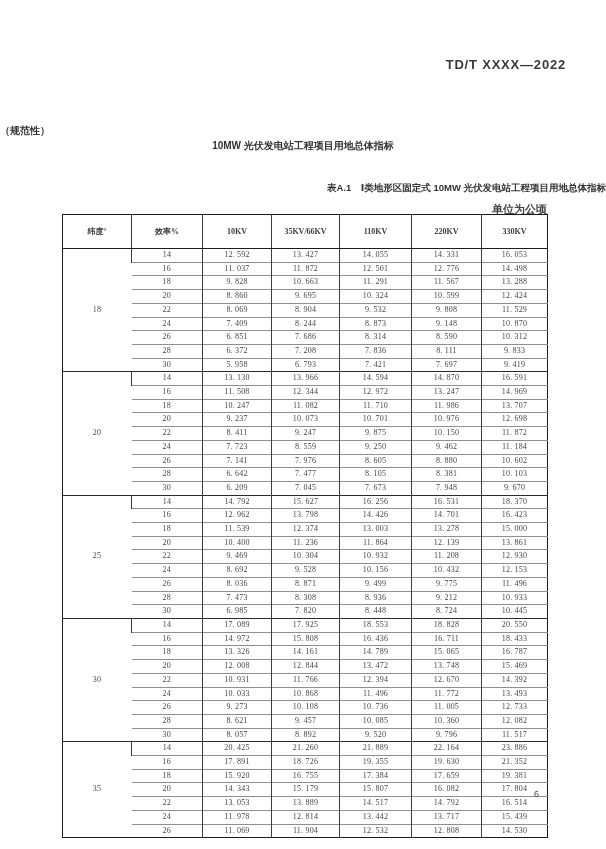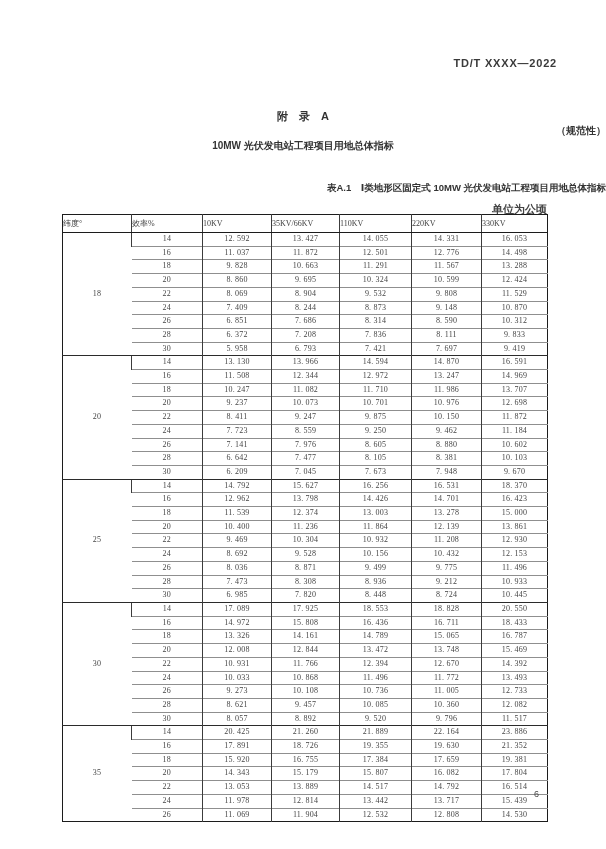--- a/index.html
+++ b/index.html
@@ -5,31 +5,31 @@
   html,body { margin:0; padding:0; background:#ffffff; }
   .page {
     position:relative;
     width:606px; height:849px;
     background:#ffffff;
     font-family:"Liberation Serif","DejaVu Serif",serif;
     color:#3c3c3c;
     overflow:hidden;
   }
   .doc-code {
-    position:absolute; top:57px; right:49px;
-    font-family:"Liberation Sans","DejaVu Sans",sans-serif;
-    font-weight:700; font-size:11px; letter-spacing:0.8px; color:#3a3a3a;
+    position:absolute; top:57px; right:40px;
+    font-family:"Liberation Sans","DejaVu Sans",sans-serif;
+    font-weight:700; font-size:13px; letter-spacing:0.8px; color:#3a3a3a;
   }
   .appendix-title {
     position:absolute; top:109px; left:0; width:100%; text-align:center;
     font-family:"Liberation Sans","DejaVu Sans",sans-serif;
     font-weight:700; font-size:11px; color:#333333;
   }
   .appendix-subtitle {
-    position:absolute; top:124px; left:0; width:100%; text-align:right;
+    position:absolute; top:124px; left:0; width:100%; text-align:left;
     font-family:"Liberation Sans","DejaVu Sans",sans-serif;
     font-weight:700; font-size:10px; color:#333333;
   }
   .appendix-heading {
     position:absolute; top:139px; left:0; width:100%; text-align:center;
     font-family:"Liberation Sans","DejaVu Sans",sans-serif;
     font-weight:700; font-size:10px; color:#333333;
   }
   .table-caption {
     position:absolute; top:182px; left:0; width:100%; text-align:right;
@@ -41,22 +41,22 @@
     font-size:11px; color:#444444;font-weight:bold;
   }
   table.data-table {
     position:absolute; left:62px; top:214px;
     width:485px; table-layout:fixed;
     border-collapse:collapse;
     font-size:8px; color:#454545;
     border:1.6px solid #1c1c1c;
   }
   table.data-table th {
-    height:17px; padding:0; text-align:left; vertical-align:middle;
-    font-weight:normal; font-size:8px; color:#3d3d3d;
+    height:17px; padding:8px; text-align:center; vertical-align:middle;
+    font-weight:bold; font-size:8px; color:#3d3d3d;
     border-bottom:1.6px solid #1c1c1c;
     border-left:1px solid #3c3c3c;
   }
   table.data-table th:first-child { border-left:none; }
   table.data-table td {
     height:12.7px; line-height:12.7px; padding:0;
     text-align:center; vertical-align:middle;
     border-left:1px solid #3c3c3c;
     border-top:1px solid #8f8f8f;
     letter-spacing:0.2px;
@@ -71,21 +71,20 @@
     font-family:"Liberation Sans","DejaVu Sans",sans-serif;
     font-size:9px; color:#4a4a4a;
   }
 </style>
 </head>
 <body>
 
 <div class="page">
   <div class="doc-code">TD/T XXXX—2022</div>
 
-  <div class="appendix-title">附　录　A</div>
   <div class="appendix-subtitle">（规范性）</div>
   <div class="appendix-heading">10MW 光伏发电站工程项目用地总体指标</div>
 
   <div class="table-caption">表A.1　Ⅰ类地形区固定式 10MW 光伏发电站工程项目用地总体指标</div>
   <div class="unit-note">单位为公顷</div>
 
   <table class="data-table">
     <colgroup>
       <col style="width:69px">
         <col style="width:71px">

